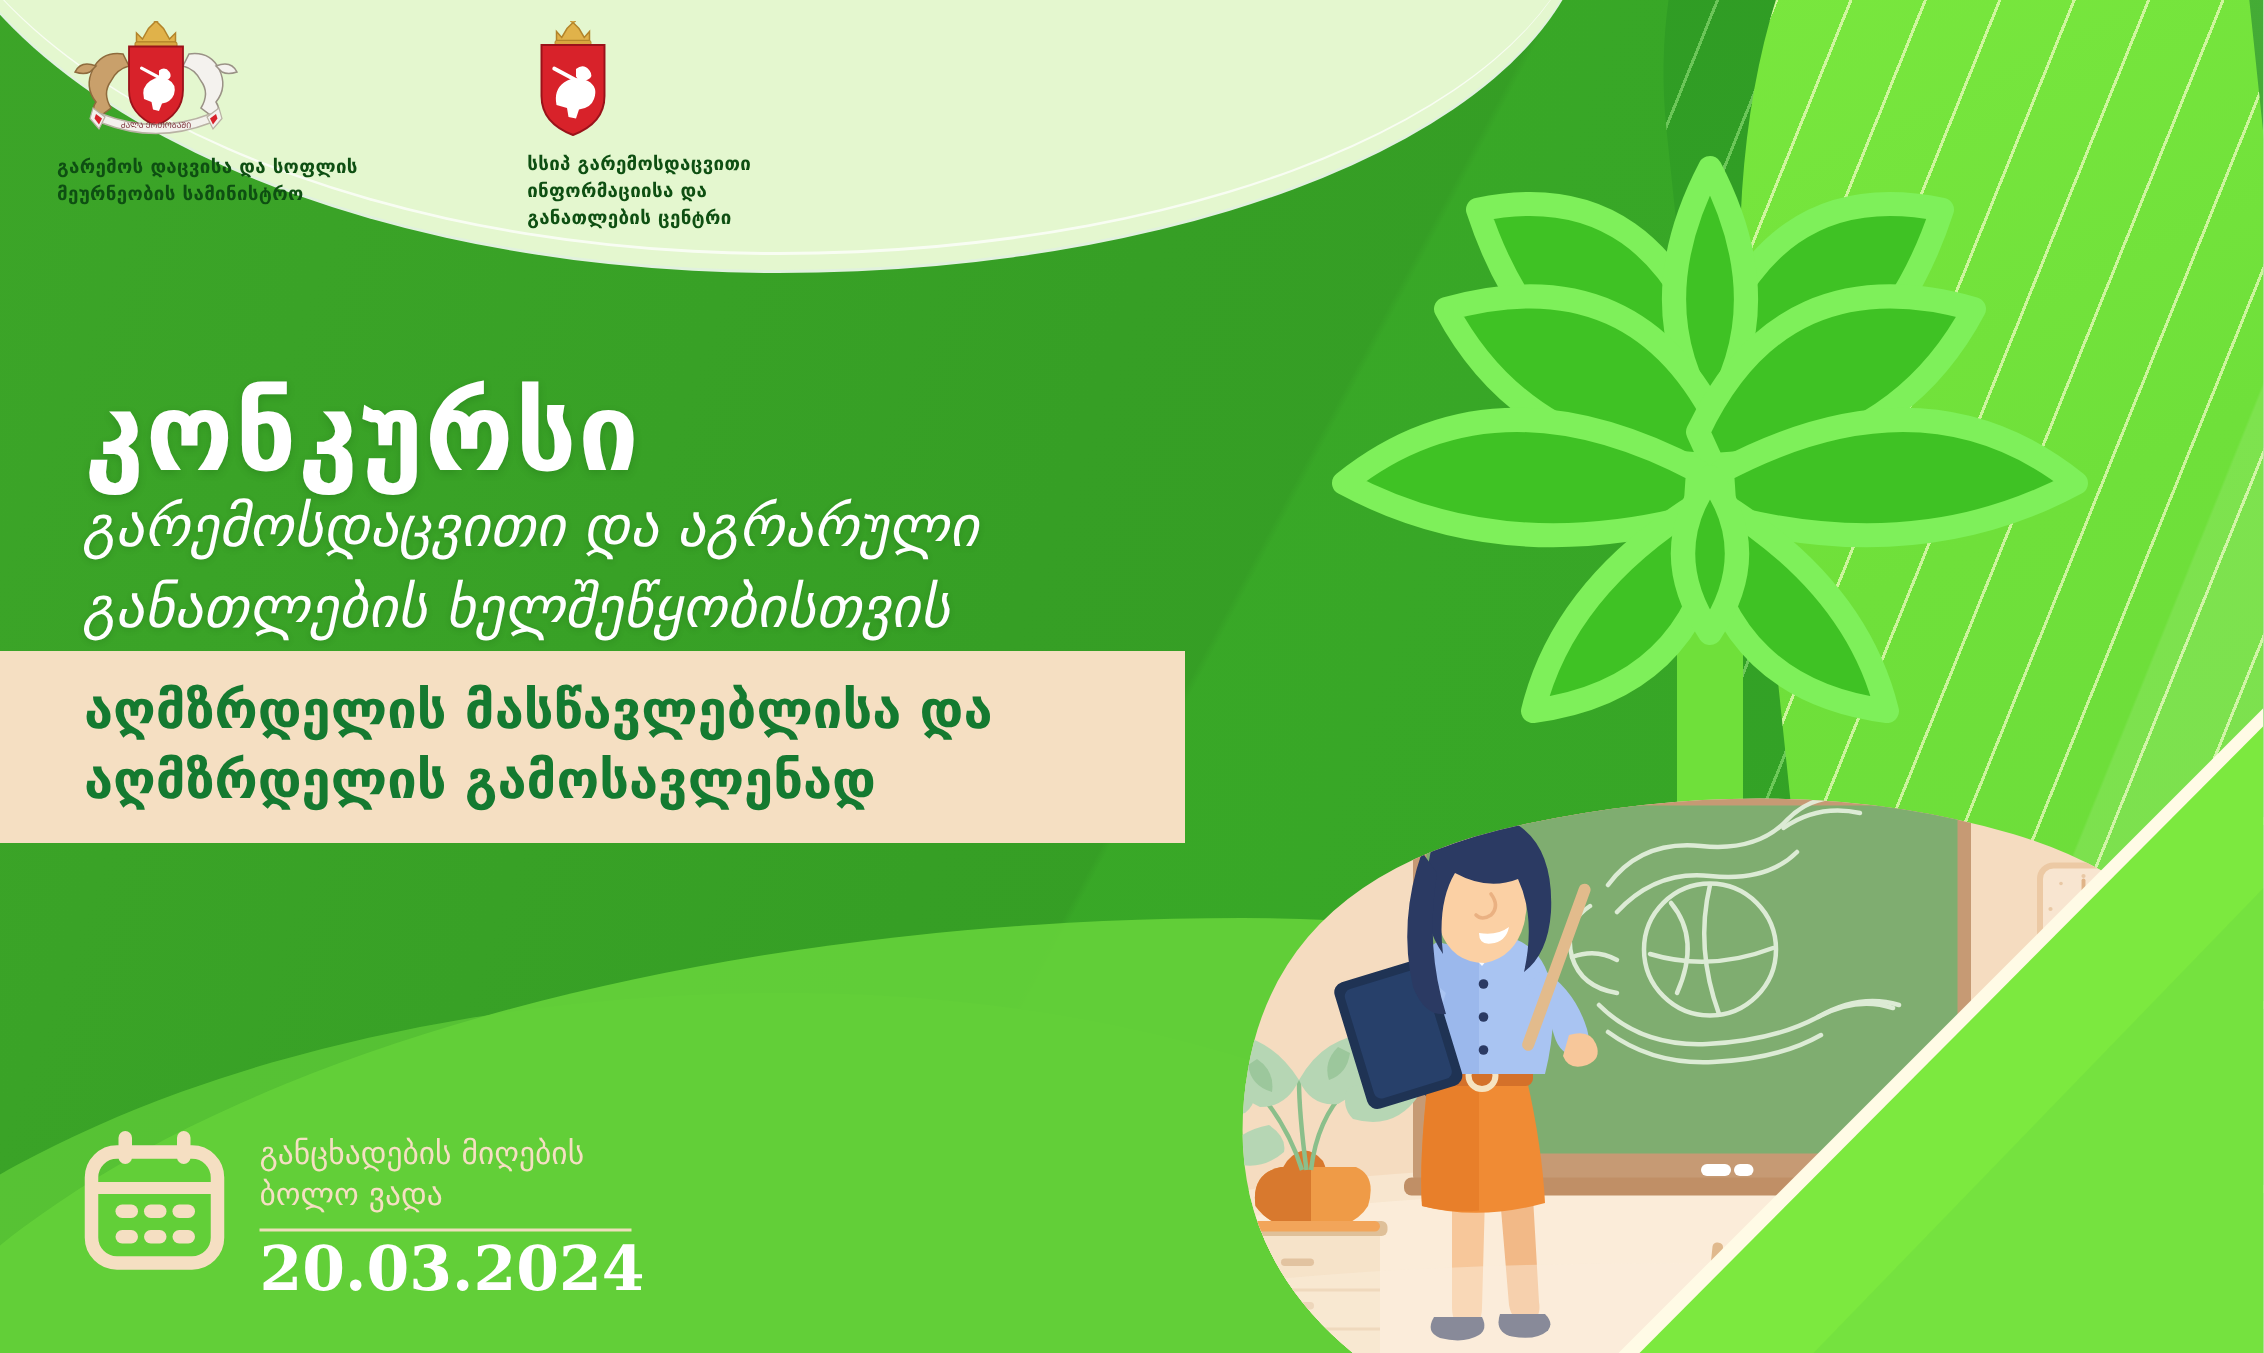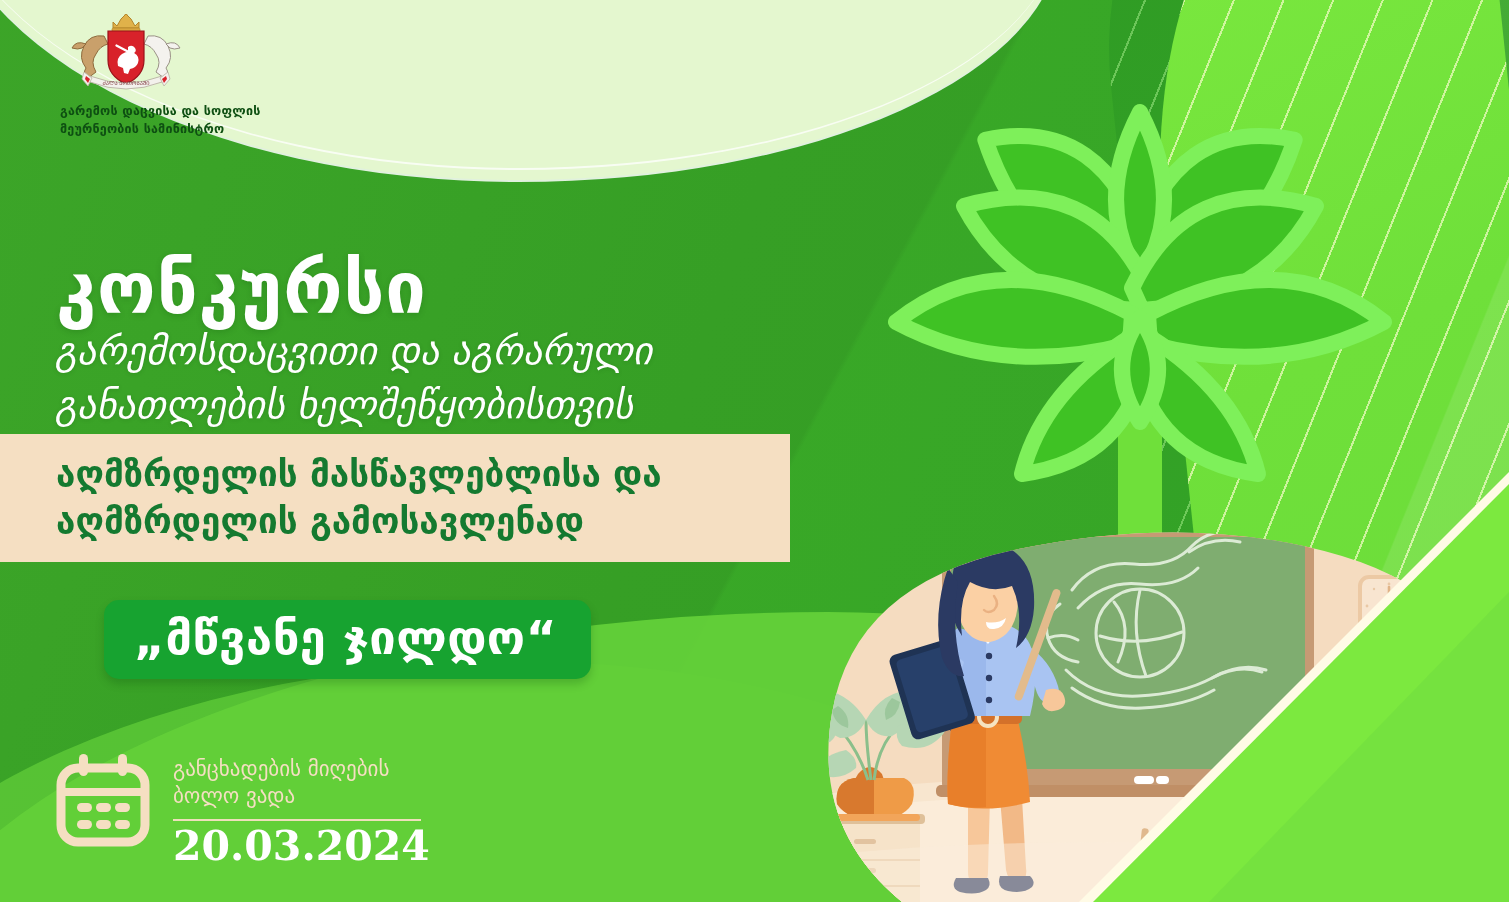--- a/index.html
+++ b/index.html
@@ -91,21 +91,21 @@
   .leaf-dark .veins{
     position:absolute;inset:-40%;
     background:repeating-linear-gradient(118deg,
       rgba(210,255,190,0) 0px,
       rgba(210,255,190,0) 44px,
       rgba(190,255,160,.42) 44px,
       rgba(190,255,160,.42) 46px);
   }
 
   
-  .logos{position:absolute;left:60px;top:14px;display:flex;gap:113px;align-items:flex-start;}
+  .logos{position:absolute;left:38px;top:14px;display:flex;gap:113px;align-items:flex-start;}
   .logo-block{display:flex;flex-direction:column;align-items:flex-start;}
   .crest{display:block;}
   .crest.big{margin-left:10px;}
   .logo-text{
     font-size:12.5px;line-height:1.42;font-weight:bold;color:#0e4f12;
     letter-spacing:.2px;margin-top:6px;white-space:pre-line;
   }
 
   
   .kicker{
@@ -252,35 +252,50 @@
           <path d="M14 58 l8 6 -4 8 -6 -7 Z" fill="#f3f1ec" stroke="#b9b2a4" stroke-width=".8"></path>
           <path d="M98 58 l-8 6 4 8 6 -7 Z" fill="#f3f1ec" stroke="#b9b2a4" stroke-width=".8"></path>
           <path d="M16 62 l4 3 -2 4 -3 -4 Z" fill="#d8222a"></path>
           <path d="M96 62 l-4 3 2 4 3 -4 Z" fill="#d8222a"></path>
         </g>
       </svg>
       <div class="logo-text">გარემოს დაცვისა და სოფლის
 მეურნეობის სამინისტრო</div>
     </div>
 
+    <div class="logo-block">
+      <svg class="crest" width="62" height="80" viewBox="0 0 62 80">
+        <g transform="translate(31,4)">
+          <path d="M-11 9 L-11 3 L-7.5 7 L-4 1 L0 -3 L4 1 L7.5 7 L11 3 L11 9 Z" fill="#e0b24a" stroke="#b3842a" stroke-width="1"></path>
+          <circle cx="0" cy="-5" r="2" fill="#e0b24a" stroke="#b3842a" stroke-width=".6"></circle>
+          <rect x="-12" y="9" width="24" height="3.4" rx="1.2" fill="#d9a63f" stroke="#b3842a" stroke-width=".6"></rect>
+        </g>
+        <path d="M10 16 H52 V50 Q52 68 31 76 Q10 68 10 50 Z" fill="#d8222a" stroke="#9a121a" stroke-width="1.3"></path>
+        <g fill="#ffffff">
+          <path d="M20 56 Q18 46 25 41 Q33 36 41 40 Q48 44 45 52 Q43 58 35 59 L33 65 L28 64 L27 58 Z"></path>
+          <path d="M33 32 q5 -4 9 1 q3 4 -1 6 q-5 3 -8 -2 Z"></path>
+          <rect x="18" y="30" width="26" height="2.6" rx="1.2" transform="rotate(28 18 30)"></rect>
+        </g>
+      </svg>
+      <div class="logo-text">სსიპ გარემოსდაცვითი
+ინფორმაციისა და
+განათლების ცენტრი</div>
+    </div>
 
   </div>
 
   <div class="kicker">კონკურსი</div>
   <div class="subtitle" style="white-space:pre-line;font-style:italic;">გარემოსდაცვითი და აგრარული
 განათლების ხელშეწყობისთვის</div>
 
   <div class="cream-banner">
     <div class="txt" style="white-space:pre-line;">აღმზრდელის მასწავლებლისა და
 აღმზრდელის გამოსავლენად</div>
   </div>
 
-  <div class="pill">
-    <div class="txt">„მწვანე ჯილდო“</div>
-  </div>
 
   <div class="deadline">
     <svg class="cal-icon" viewBox="0 0 96 96">
       <rect x="6" y="16" width="84" height="74" rx="17" fill="none" stroke="#f5dfc2" stroke-width="9"></rect>
       <path d="M6 40 H90" stroke="#f5dfc2" stroke-width="8"></path>
       <rect x="24" y="2" width="9" height="22" rx="4.5" fill="#f5dfc2"></rect>
       <rect x="63" y="2" width="9" height="22" rx="4.5" fill="#f5dfc2"></rect>
       <g fill="#f5dfc2">
         <rect x="22" y="51" width="15" height="9" rx="4.5"></rect>
         <rect x="41" y="51" width="15" height="9" rx="4.5"></rect>

